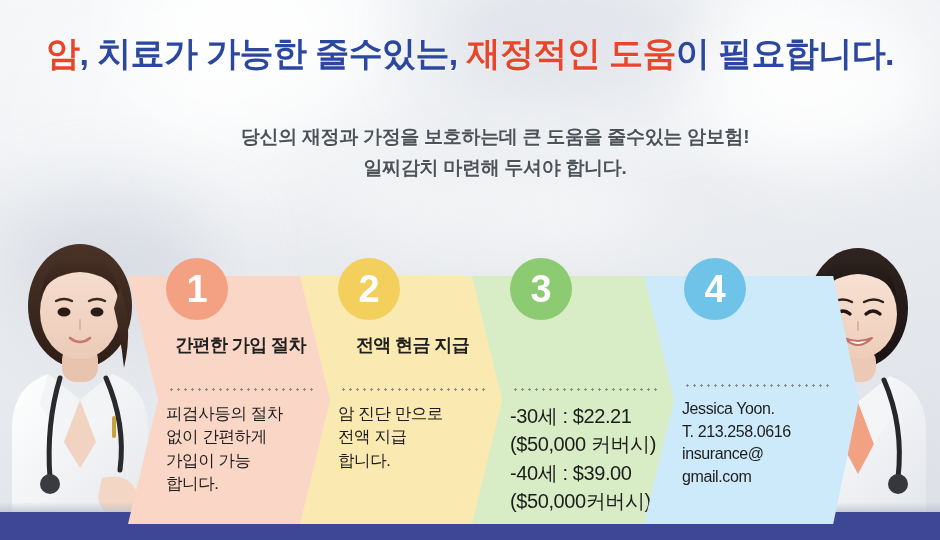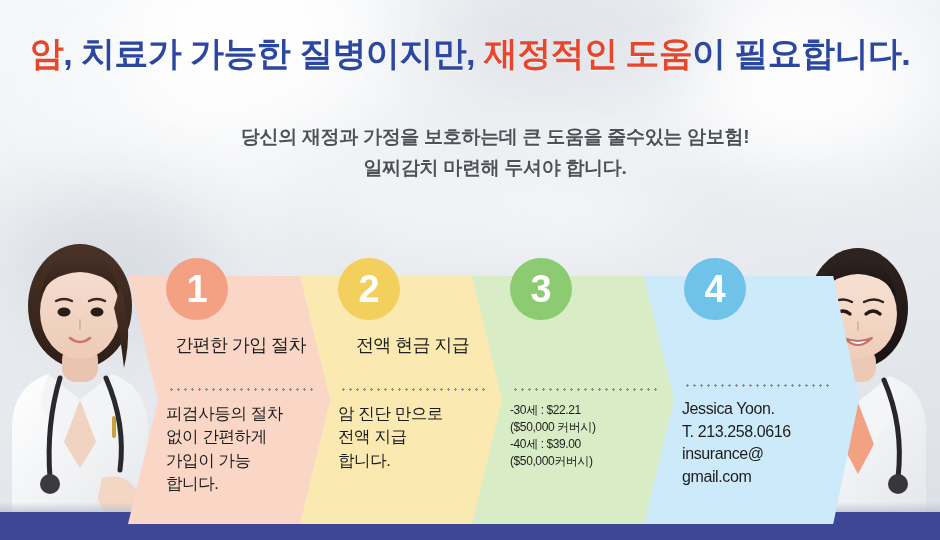--- a/index.html
+++ b/index.html
@@ -49,21 +49,21 @@
     text-align: center;
     font-size: 34px;
     font-weight: 700;
     letter-spacing: -0.6px;
     line-height: 1.15;
     white-space: nowrap;
     color: #2c47a0;
     text-shadow: 0 1px 1px rgba(255,255,255,0.85);
   }
   .headline .accent { color: #e8452a; }
-  .headline .em-accent { color: #e8452a; font-family: Liberation Serif, serif; }
+  .headline .em-accent { color: #e8452a; }
 
   
   .subhead {
     position: absolute;
     left: 0;
     top: 122px;
     width: 940px;
     text-align: center;
     font-size: 19px;
     font-weight: 700;
@@ -157,21 +157,21 @@
   .badge.n3 { left: 510px; background: #8ccb72; }
   .badge.n4 { left: 684px; background: #6fc3e8; }
 
   .card-title {
     position: absolute;
     left: 0;
     right: 0;
     top: 58px;
     text-align: center;
     font-size: 18px;
-    font-weight: 400;
+    font-weight: 700;
     line-height: 1.25;
     color: #202020;
     letter-spacing: -0.6px;
   }
   .card.c4 .card-title {
     font-size: 25px;
     top: 56px;
     letter-spacing: -1px;
   }
 
@@ -192,37 +192,37 @@
     position: absolute;
     left: 2px;
     right: 0;
     top: 126px;
     font-size: 16.5px;
     line-height: 1.42;
     color: #1d1d1d;
     letter-spacing: -0.4px;
     text-align: left;
   }
-  .card.c3 .card-body { font-size: 12px; }
+  .card.c3 .card-body { font-size: 20px; }
   .card.c4 .card-body { font-size: 16px; top: 122px; }
   .card-body .line { display: block; white-space: nowrap; }
 </style>
 </head>
 <body>
 
 <div class="poster">
 
   <div class="bg-blob b1"></div>
   <div class="bg-blob b2"></div>
   <div class="bg-blob b3"></div>
   <div class="bg-blob b4"></div>
   <div class="bg-blob b5"></div>
 
   <div class="headline">
-    <span class="accent">암</span><span>, 치료가 가능한 질병이지만, </span><span class="em-accent">재정적인 도움</span><span>이 필요합니다.</span>
+    <span class="accent">암</span><span>, 치료가 가능한 줄수있는, </span><span class="em-accent">재정적인 도움</span><span>이 필요합니다.</span>
   </div>
 
   <div class="subhead">
     <span class="line">당신의 재정과 가정을 보호하는데 큰 도움을 줄수있는 암보험!</span>
     <span class="line">일찌감치 마련해 두셔야 합니다.</span>
   </div>
 
   <div class="doctor doctor-left">
     <svg class="doc-svg" viewBox="0 0 176 312" preserveAspectRatio="xMidYMax meet">
       <defs>

